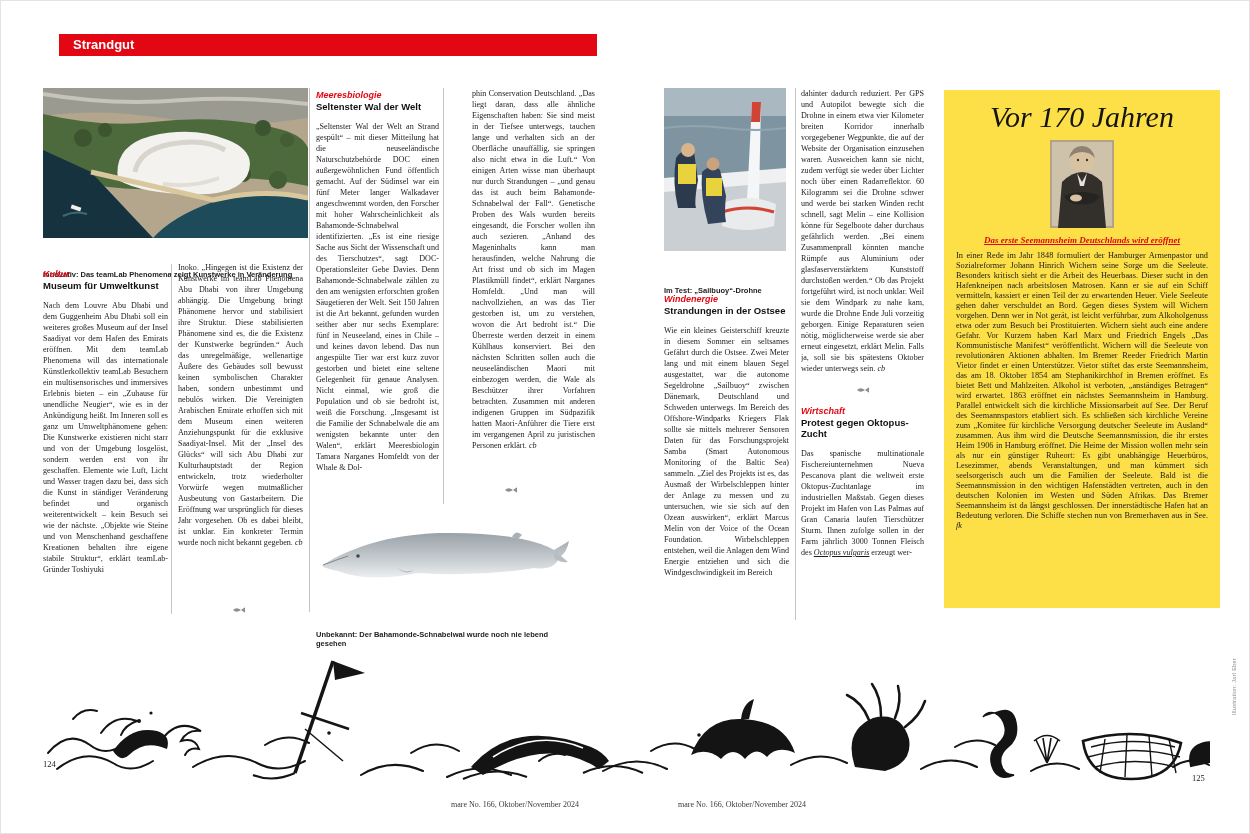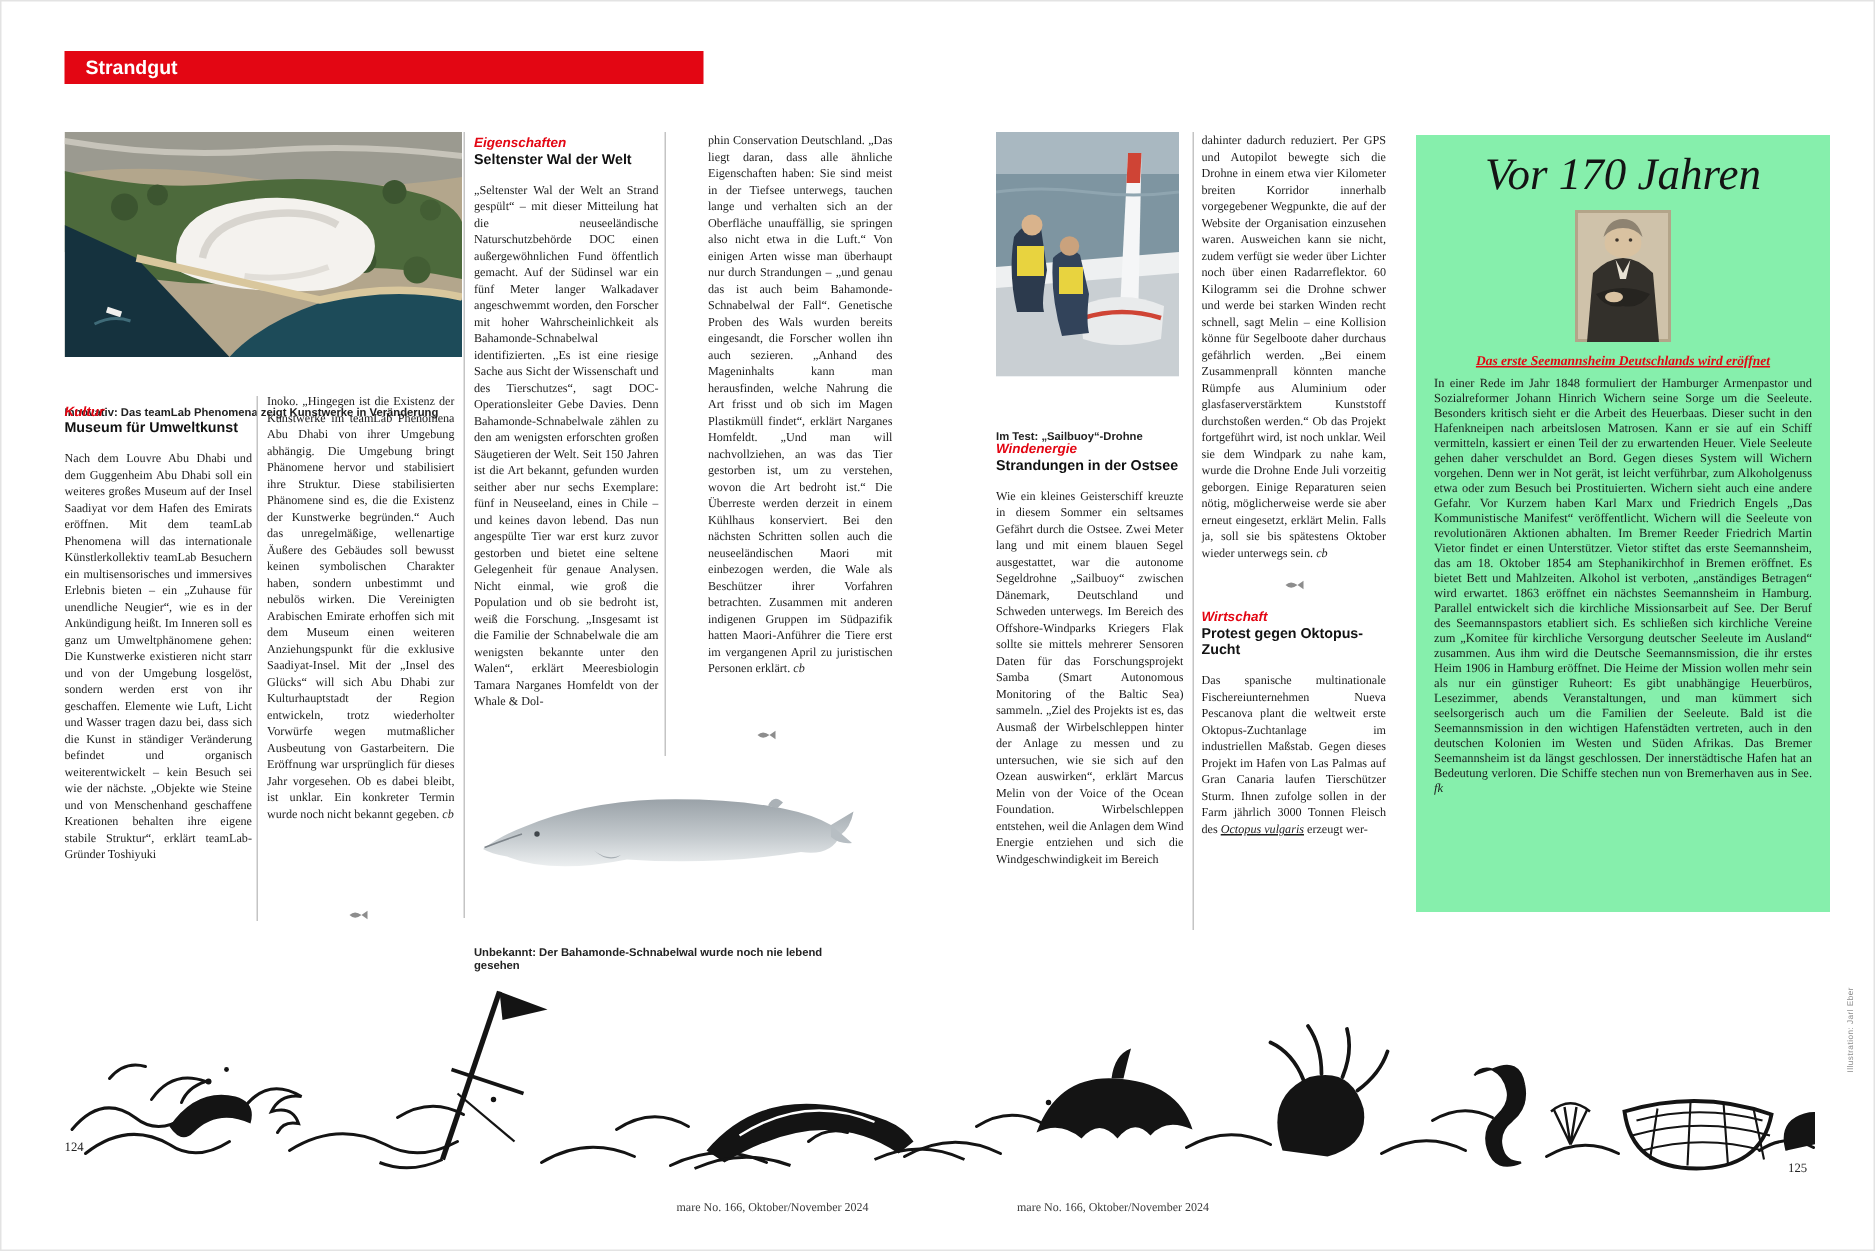--- a/index.html
+++ b/index.html
@@ -1,36 +1,36 @@
 <!DOCTYPE html>
 <html lang="de"><head>
 <meta charset="utf-8">
 <style>
   html,body{margin:0;padding:0;}
   body{width:1250px;height:834px;position:relative;background:#ffffff;
        font-family:"Liberation Serif",serif;color:#1c1c1c;
        box-shadow:inset 0 0 0 1px #e3e3e3;overflow:hidden;}
   .abs{position:absolute;}
-  .section-bar{left:43px;top:34px;width:426px;height:22px;background:#e30613;}
+  .section-bar{left:59px;top:34px;width:538px;height:22px;background:#e30613;}
   .section-bar span{display:block;padding-left:14px;line-height:22px;color:#fff;
        font-family:"Liberation Sans",sans-serif;font-weight:bold;font-size:13px;}
   .photo{overflow:hidden;}
   .photo svg{display:block;width:100%;height:100%;}
   .caption{font-family:"Liberation Sans",sans-serif;font-weight:bold;font-size:7.5px;color:#222;line-height:9px;margin-top:28px;}
   .cat{font-family:"Liberation Sans",sans-serif;font-style:italic;font-weight:bold;
        color:#e30613;font-size:9px;line-height:11px;}
   .art-title{font-family:"Liberation Sans",sans-serif;font-weight:bold;font-size:9.5px;
        color:#111;line-height:11px;margin:0 0 9px 0;}
   .body-txt{font-size:8.1px;line-height:11px;text-align:justify;hyphens:auto;color:#1c1c1c;}
   .col{overflow:hidden;}
   .sig{font-style:italic;}
   .species{font-style:italic;text-decoration:underline;}
   .vrule{width:1px;background:#c4c4c4;}
   .fish{display:block;margin:0 auto;}
-  .feature-box{left:944px;top:90px;width:276px;height:518px;background:#86efac;}
+  .feature-box{left:944px;top:90px;width:276px;height:518px;background:#fde047;}
   .feature-title{font-family:"Liberation Serif",serif;font-style:italic;font-size:30px;
        color:#141414;text-align:center;margin-top:10px;line-height:34px;}
   .feature-sub{font-family:"Liberation Serif",serif;font-style:italic;font-weight:bold;
        color:#e30613;font-size:9px;text-align:center;margin-top:7px;text-decoration:underline;}
   .feature-body{font-size:8.3px;line-height:10px;text-align:justify;hyphens:auto;
        padding:6px 12px 0 12px;color:#1a1a1a;height:345px;overflow:hidden;}
   .footer-txt{font-size:8px;color:#3a3a3a;}
   .pagenum{font-size:8.5px;color:#222;}
   .vcredit{left:1231px;top:640px;height:75px;writing-mode:vertical-rl;transform:rotate(180deg);
        font-family:"Liberation Sans",sans-serif;font-size:5.5px;color:#8a8a8a;letter-spacing:.3px;}
@@ -76,21 +76,21 @@
 <div class="abs col" style="left:178px;top:262px;width:125px;height:340px;">
   <div class="body-txt"><span>Inoko. „Hingegen ist die Existenz der Kunstwerke im teamLab Phenomena Abu Dhabi von ihrer Umgebung abhängig. Die Umgebung bringt Phänomene hervor und stabilisiert ihre Struktur. Diese stabilisierten Phänomene sind es, die die Existenz der Kunstwerke begründen.“ Auch das unregelmäßige, wellenartige Äußere des Gebäudes soll bewusst keinen symbolischen Charakter haben, sondern unbestimmt und nebulös wirken. Die Vereinigten Arabischen Emirate erhoffen sich mit dem Museum einen weiteren Anziehungspunkt für die exklusive Saadiyat-Insel. Mit der „Insel des Glücks“ will sich Abu Dhabi zur Kulturhauptstadt der Region entwickeln, trotz wiederholter Vorwürfe wegen mutmaßlicher Ausbeutung von Gastarbeitern. Die Eröffnung war ursprünglich für dieses Jahr vorgesehen. Ob es dabei bleibt, ist unklar. Ein konkreter Termin wurde noch nicht bekannt gegeben. </span><i class="sig">cb</i></div>
 </div>
 <svg class="abs fish" style="left:232px;top:606px;" width="14" height="8" viewBox="0 0 14 8">
   <path d="M1,4 Q4.5,0.5 9,4 Q4.5,7.5 1,4 Z M9,4 L13,1.2 L13,6.8 Z" fill="#8d8d8d"></path>
 </svg>
 
 <div class="abs vrule" style="left:309px;top:88px;height:524px;"></div>
 
 <div class="abs col" style="left:316px;top:90px;width:123px;height:412px;">
-  <div class="cat">Eigenschaften</div>
+  <div class="cat">Meeresbiologie</div>
   <h2 class="art-title">Seltenster Wal der Welt</h2>
   <div class="body-txt">„Seltenster Wal der Welt an Strand gespült“ – mit dieser Mitteilung hat die neuseeländische Naturschutzbehörde DOC einen außergewöhnlichen Fund öffentlich gemacht. Auf der Südinsel war ein fünf Meter langer Walkadaver angeschwemmt worden, den Forscher mit hoher Wahrscheinlichkeit als Bahamonde-Schnabelwal identifizierten. „Es ist eine riesige Sache aus Sicht der Wissenschaft und des Tierschutzes“, sagt DOC-Operationsleiter Gebe Davies. Denn Bahamonde-Schnabelwale zählen zu den am wenigsten erforschten großen Säugetieren der Welt. Seit 150 Jahren ist die Art bekannt, gefunden wurden seither aber nur sechs Exemplare: fünf in Neuseeland, eines in Chile – und keines davon lebend. Das nun angespülte Tier war erst kurz zuvor gestorben und bietet eine seltene Gelegenheit für genaue Analysen. Nicht einmal, wie groß die Population und ob sie bedroht ist, weiß die Forschung. „Insgesamt ist die Familie der Schnabelwale die am wenigsten bekannte unter den Walen“, erklärt Meeresbiologin Tamara Narganes Homfeldt von der Whale &amp; Dol-</div>
 </div>
 <div class="abs vrule" style="left:443px;top:88px;height:416px;"></div>
 
 <div class="abs col" style="left:472px;top:88px;width:123px;height:382px;">
   <div class="body-txt"><span>phin Conservation Deutschland. „Das liegt daran, dass alle ähnliche Eigenschaften haben: Sie sind meist in der Tiefsee unterwegs, tauchen lange und verhalten sich an der Oberfläche unauffällig, sie springen also nicht etwa in die Luft.“ Von einigen Arten wisse man überhaupt nur durch Strandungen – „und genau das ist auch beim Bahamonde-Schnabelwal der Fall“. Genetische Proben des Wals wurden bereits eingesandt, die Forscher wollen ihn auch sezieren. „Anhand des Mageninhalts kann man herausfinden, welche Nahrung die Art frisst und ob sich im Magen Plastikmüll findet“, erklärt Narganes Homfeldt. „Und man will nachvollziehen, an was das Tier gestorben ist, um zu verstehen, wovon die Art bedroht ist.“ Die Überreste werden derzeit in einem Kühlhaus konserviert. Bei den nächsten Schritten sollen auch die neuseeländischen Maori mit einbezogen werden, die Wale als Beschützer ihrer Vorfahren betrachten. Zusammen mit anderen indigenen Gruppen im Südpazifik hatten Maori-Anführer die Tiere erst im vergangenen April zu juristischen Personen erklärt. </span><i class="sig">cb</i></div>
 </div>
 <svg class="abs fish" style="left:504px;top:486px;" width="14" height="8" viewBox="0 0 14 8">
   <path d="M1,4 Q4.5,0.5 9,4 Q4.5,7.5 1,4 Z M9,4 L13,1.2 L13,6.8 Z" fill="#8d8d8d"></path>

